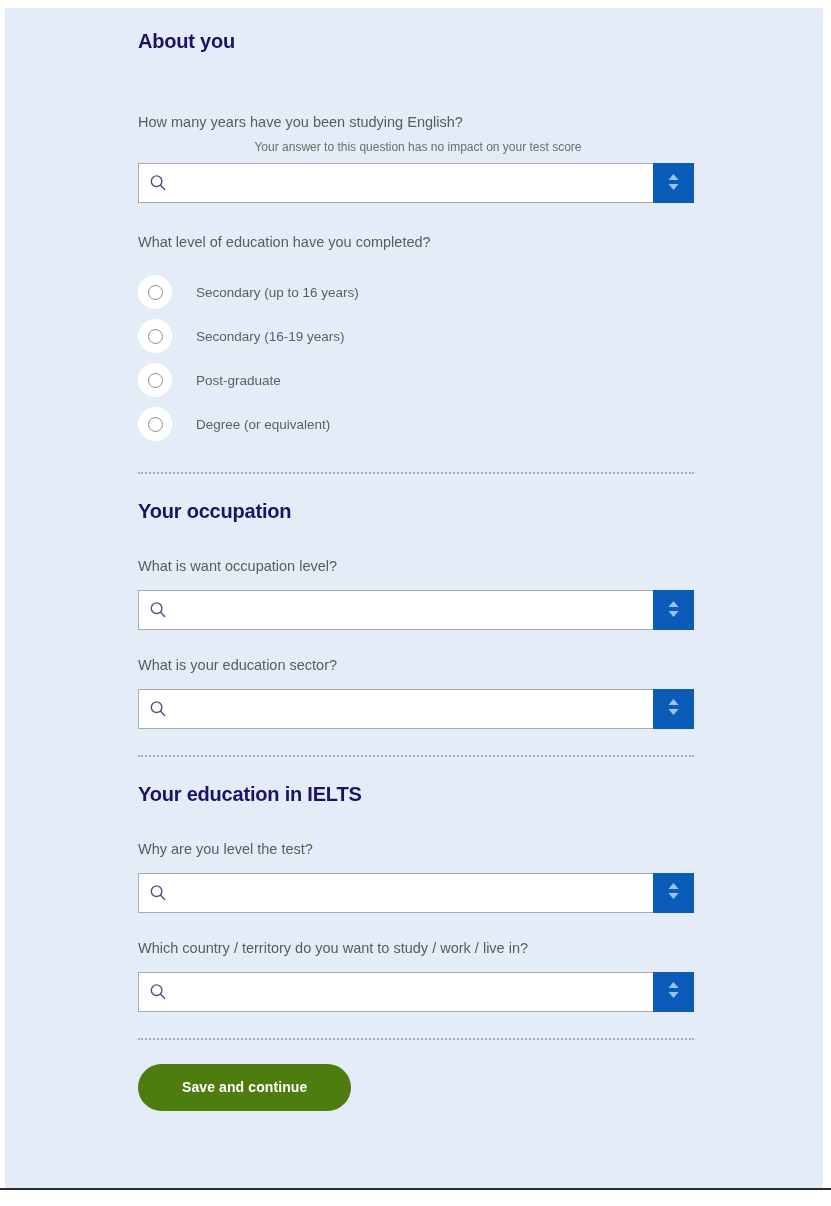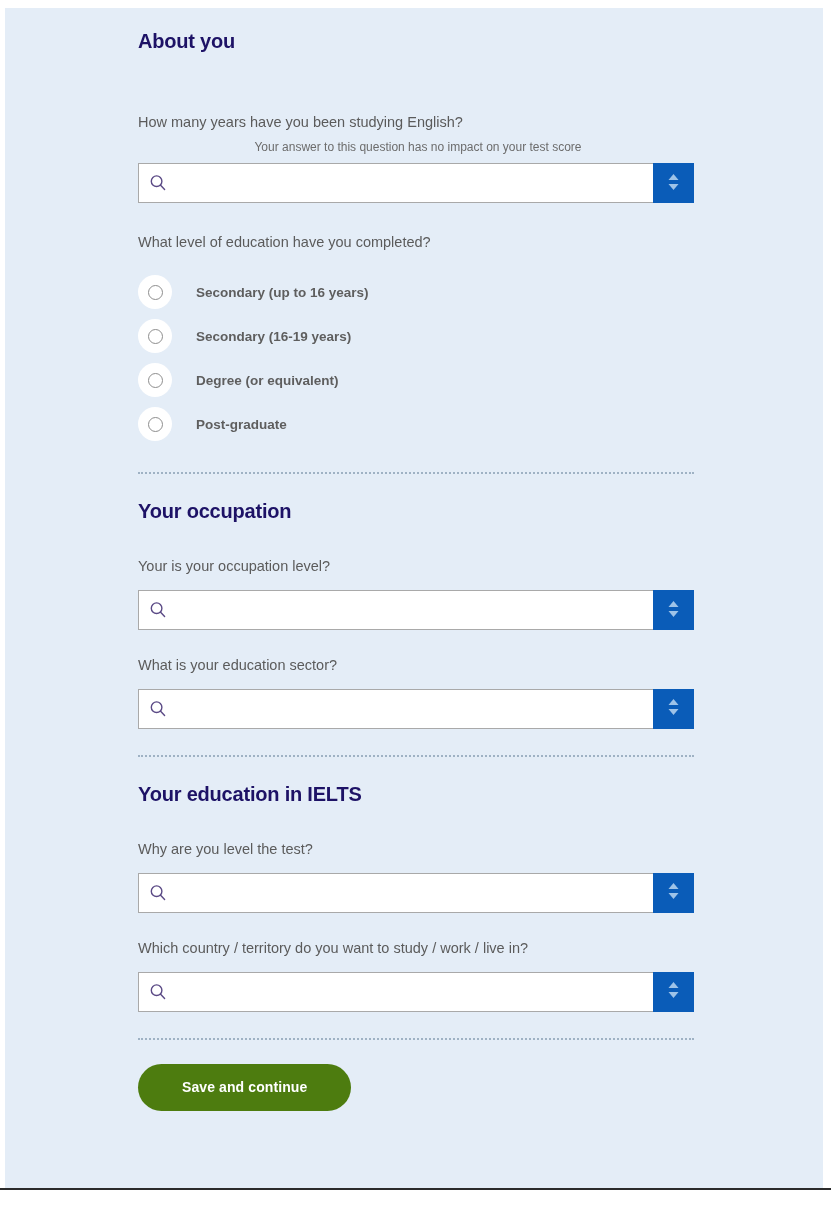--- a/index.html
+++ b/index.html
@@ -149,21 +149,21 @@
     display: block;
     width: 15px;
     height: 15px;
     border: 1.5px solid #8e8e8e;
     border-radius: 50%;
     box-sizing: border-box;
   }
   .radio-label {
     margin-left: 24px;
     font-size: 13.5px;
-    font-weight: bold;
+    font-weight: normal;
     color: #5e5e5e;
   }
 
   
   .divider {
     width: 556px;
     height: 0;
     border-top: 2px dotted #9fb2c4;
   }
 
@@ -255,44 +255,44 @@
             <span class="radio-mark">
                 <i></i>
               </span>
             <span class="radio-label">Secondary (16-19 years)</span>
           </div>
 
           <div class="radio-row">
             <span class="radio-mark">
                 <i></i>
               </span>
-            <span class="radio-label">Degree (or equivalent)</span>
+            <span class="radio-label">Post-graduate</span>
           </div>
 
           <div class="radio-row">
             <span class="radio-mark">
                 <i></i>
               </span>
-            <span class="radio-label">Post-graduate</span>
+            <span class="radio-label">Degree (or equivalent)</span>
           </div>
 
         </div>
       </div>
 
       <div class="sp-26"></div>
       <div class="divider"></div>
       <div class="sp-26"></div>
 
       
       <h2 class="section-heading">Your occupation</h2>
 
       <div class="sp-34"></div>
 
       <div class="q-block">
-        <div class="q-label">Your is your occupation level?</div>
+        <div class="q-label">What is want occupation level?</div>
         <div class="sp-14"></div>
         <div class="search-combo">
           <div class="search-box">
             <span class="search-icon">
               <svg width="18" height="18" viewBox="0 0 18 18">
                 <circle cx="7.6" cy="7.2" r="5.3" fill="none" stroke="#5b4a86" stroke-width="1.4"></circle>
                 <line x1="11.6" y1="11.3" x2="15.6" y2="15.6" stroke="#5b4a86" stroke-width="1.4" stroke-linecap="round"></line>
               </svg>
             </span>
             <input class="search-input" type="text" value="" placeholder="" style="">

